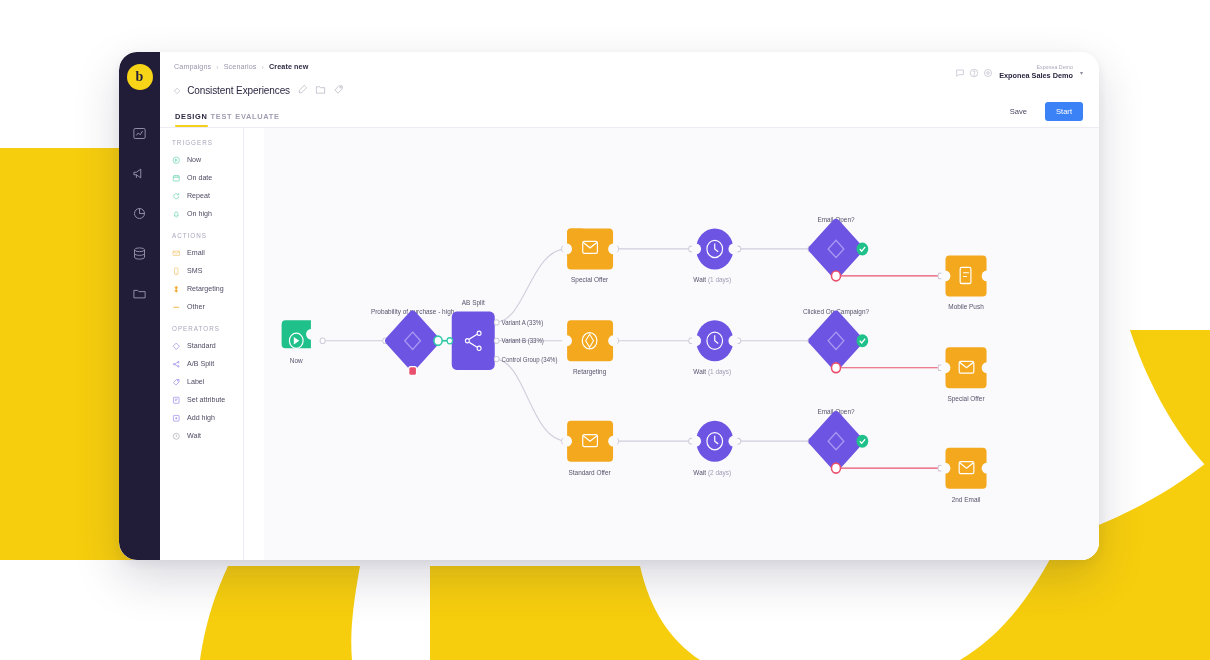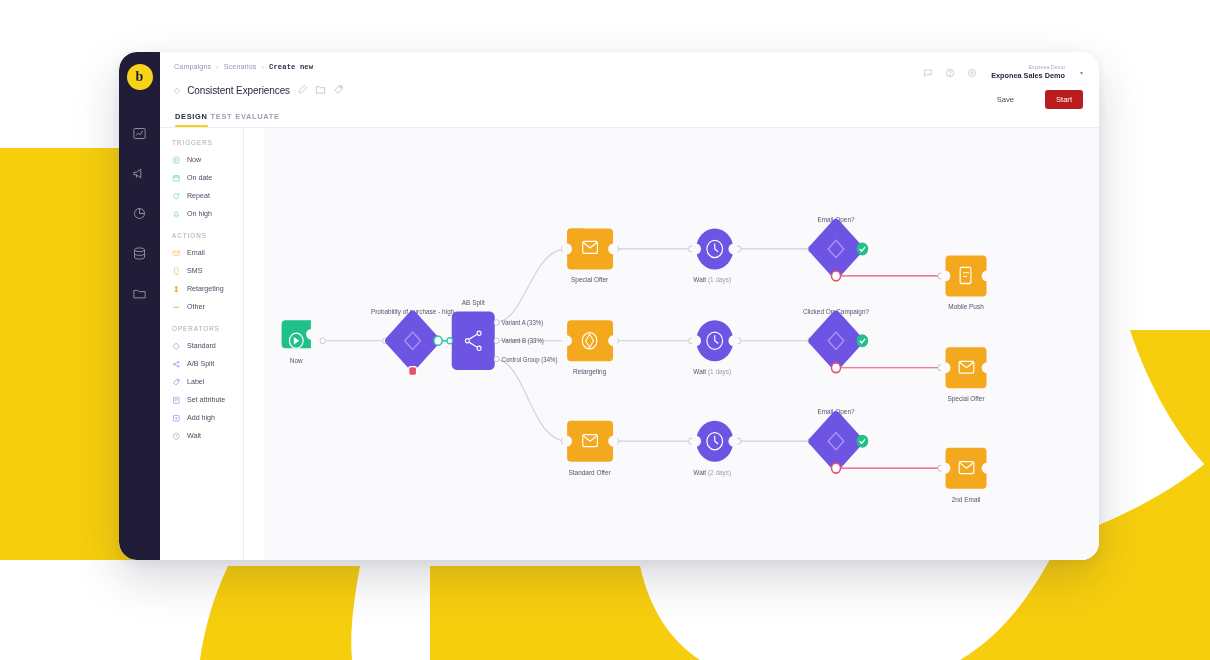--- a/index.html
+++ b/index.html
@@ -54,49 +54,49 @@
   }
   .rail-icon svg { width: 15px; height: 15px; stroke: #cfcde0; fill: none; stroke-width: 1.4; }
 
   
   .main { flex: 1; display: flex; flex-direction: column; min-width: 0; background: #fff; }
 
   .topbar { padding: 10px 18px 0 14px; position: relative; }
 
   .breadcrumb { font-size: 7.2px; color: #9a97ad; display: flex; align-items: flex-end; gap: 5px; letter-spacing: .1px;}
   .breadcrumb .sep { color: #c7c4d4; font-size: 7px; }
-  .breadcrumb .crumb-current { color: #2d2a42; font-weight: bold; font-family: Liberation Mono, monospace; }
+  .breadcrumb .crumb-current { color: #2d2a42; font-weight: bold; }
 
   .title-row { display: flex; align-items: center; gap: 7px; margin-top: 10px; }
   .title-caret { color: #c2bfd0; font-size: 8px; }
   .page-title { font-size: 10px; color: #2a2740; font-weight: normal; letter-spacing: -.1px;}
   .title-icon svg { width: 11px; height: 11px; stroke: #a5a2b5; fill: none; stroke-width: 1.3; }
 
   .tabs { display: flex; gap: 3px; margin-top: 13px; padding-left: 1px; }
   .tab { font-size: 7.4px; letter-spacing: .7px; color: #a09db2; padding-bottom: 6px; position: relative; font-weight: bold;}
   .tab.active { color: #2a2740; }
   .tab.active::after {
     content: ""; position: absolute; left: 0; bottom: 0;
     width: 100%; height: 2.5px; background: #f5cf19; border-radius: 2px;
   }
 
   
-  .topright { position: absolute; right: 16px; top: 12px; display: flex; align-items: flex-start; gap: 12px; }
+  .topright { position: absolute; right: 16px; top: 12px; display: flex; align-items: flex-start; gap: 4px; }
   .hicon svg { width: 10px; height: 10px; stroke: #a9a6ba; fill: none; stroke-width: 1.3; }
   .account { text-align: right; line-height: 1.25; margin-left: 2px;}
   .account .org { font-size: 5.3px; color: #aaa7ba; }
   .account .name { font-size: 7.3px; color: #2a2740; font-weight: bold; }
   .acct-caret { font-size: 6px; color: #8e8ba0; margin-left: 3px; margin-top: 5px;}
-  .btnrow { position: absolute; right: 16px; top: 38px; display: flex; gap: 20px; align-items: flex-start;}
+  .btnrow { position: absolute; right: 16px; top: 50px; display: flex; gap: 7px; align-items: flex-start;}
   .btn {
     font-size: 7.6px; padding: 5px 11px; border-radius: 3px; border: none;
     cursor: pointer; font-family: inherit;
   }
   .btn-save { background: #fff; color: #4a4760; }
-  .btn-start { background: #b91c1c; color: #fff; }
+  .btn-start { background: #3b82f6; color: #fff; }
 
   
   .body { flex: 1; display: flex; border-top: 1px solid #ececf2; min-height: 0; gap: 20px; }
 
   .panel {
     width: 84px; flex: 0 0 84px;
     border-right: 1px solid #ececf2;
     padding: 9px 0 0 12px;
     background: #fff;
   }

